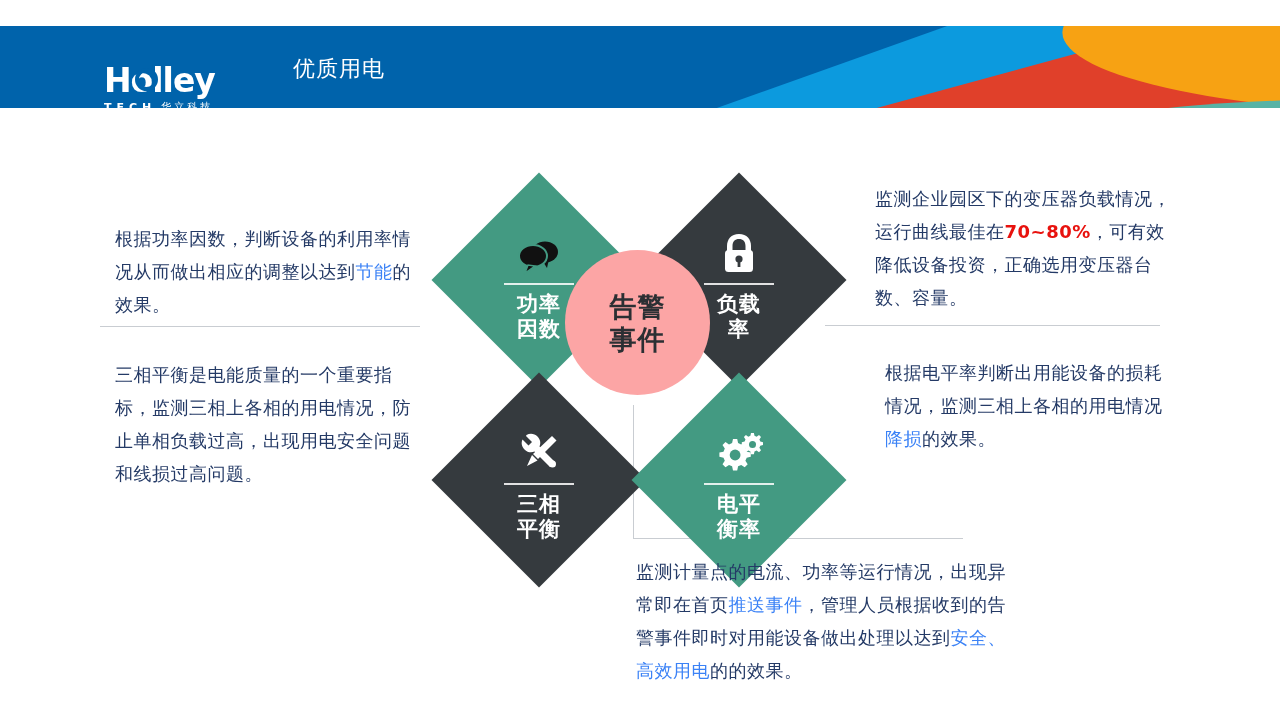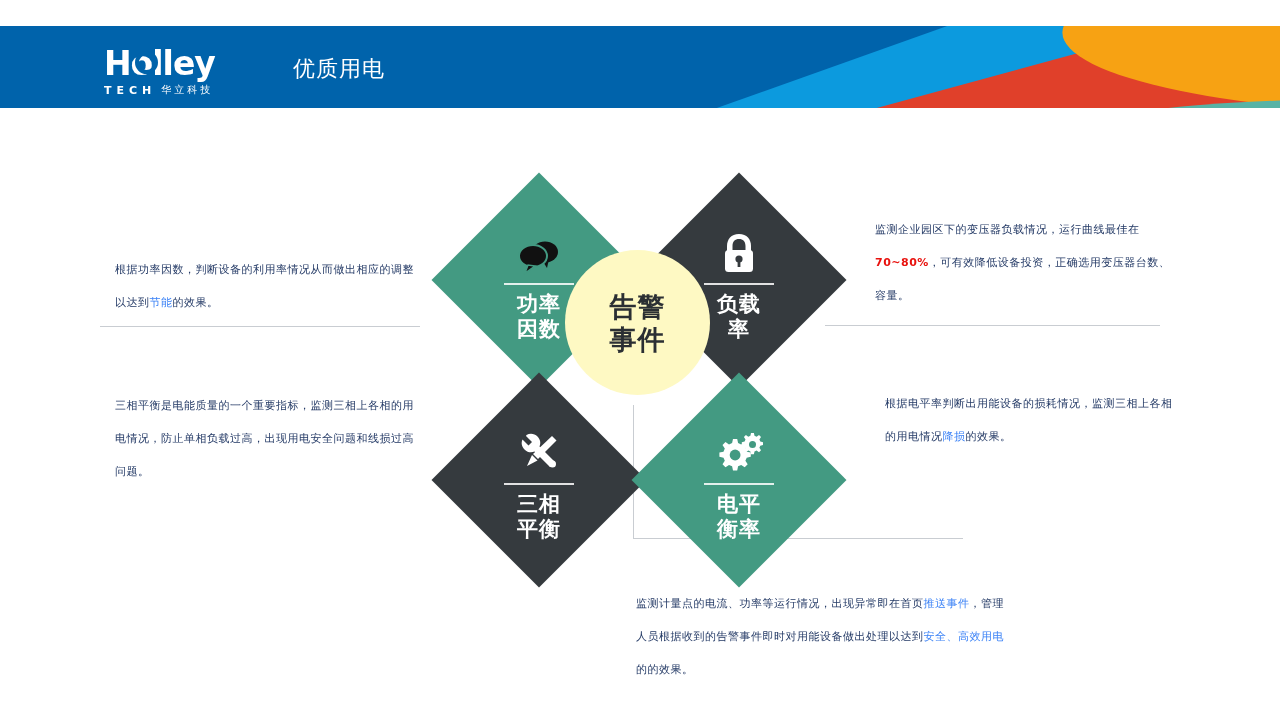--- a/index.html
+++ b/index.html
@@ -40,21 +40,21 @@
     clip-path:ellipse(62% 100% at 128% 8%);
   }
   #sw-teal{
     left:840px;width:440px;
     background:#57b3a5;
     clip-path:ellipse(70% 46% at 120% 135%);
   }
 
   
   #logo-block{
-    position:absolute;left:104px;top:47px;width:160px;height:50px;
+    position:absolute;left:104px;top:64px;width:160px;height:50px;
     z-index:5;
   }
   #logo-word{
     font-family:"DejaVu Sans","Liberation Sans",sans-serif;
     font-weight:bold;font-size:33px;letter-spacing:-1px;
     color:#ffffff;line-height:33px;
     position:relative;
   }
   #logo-o-ring{
     position:absolute;left:31px;top:4px;width:23px;height:23px;
@@ -102,35 +102,34 @@
     margin:8px 0 7px 0;
   }
   .d-label{
     color:#ffffff;font-size:21px;font-weight:bold;
     line-height:25px;text-align:center;letter-spacing:1px;
   }
 
   
   #center-circle{
     position:absolute;left:565px;top:250px;width:145px;height:145px;
-    background:#fef9c3;border-radius:50%;
+    background:#fca5a5;border-radius:50%;
     display:flex;align-items:center;justify-content:center;
     z-index:4;
   }
   #center-label{
     font-size:27px;font-weight:bold;color:#2b2f33;
     line-height:33px;text-align:center;letter-spacing:1px;
   }
 
   
   .txt{
     position:absolute;
-    font-size:11px;line-height:33px;color:#243a66;
+    font-size:18px;line-height:33px;color:#243a66;
     letter-spacing:.5px;
-    margin-top:31px;
   }
   .txt .hl{color:#3b82f6;}
   .txt .hl-b{color:#e8120e;font-weight:bold;}
 
   #txt-power{left:115px;top:222px;width:300px;}
   #txt-three{left:115px;top:358px;width:300px;}
   #txt-load{left:875px;top:182px;width:305px;}
   #txt-level{left:885px;top:356px;width:290px;}
   #txt-event{left:636px;top:556px;width:370px;font-family:Liberation Serif, serif;}
 

